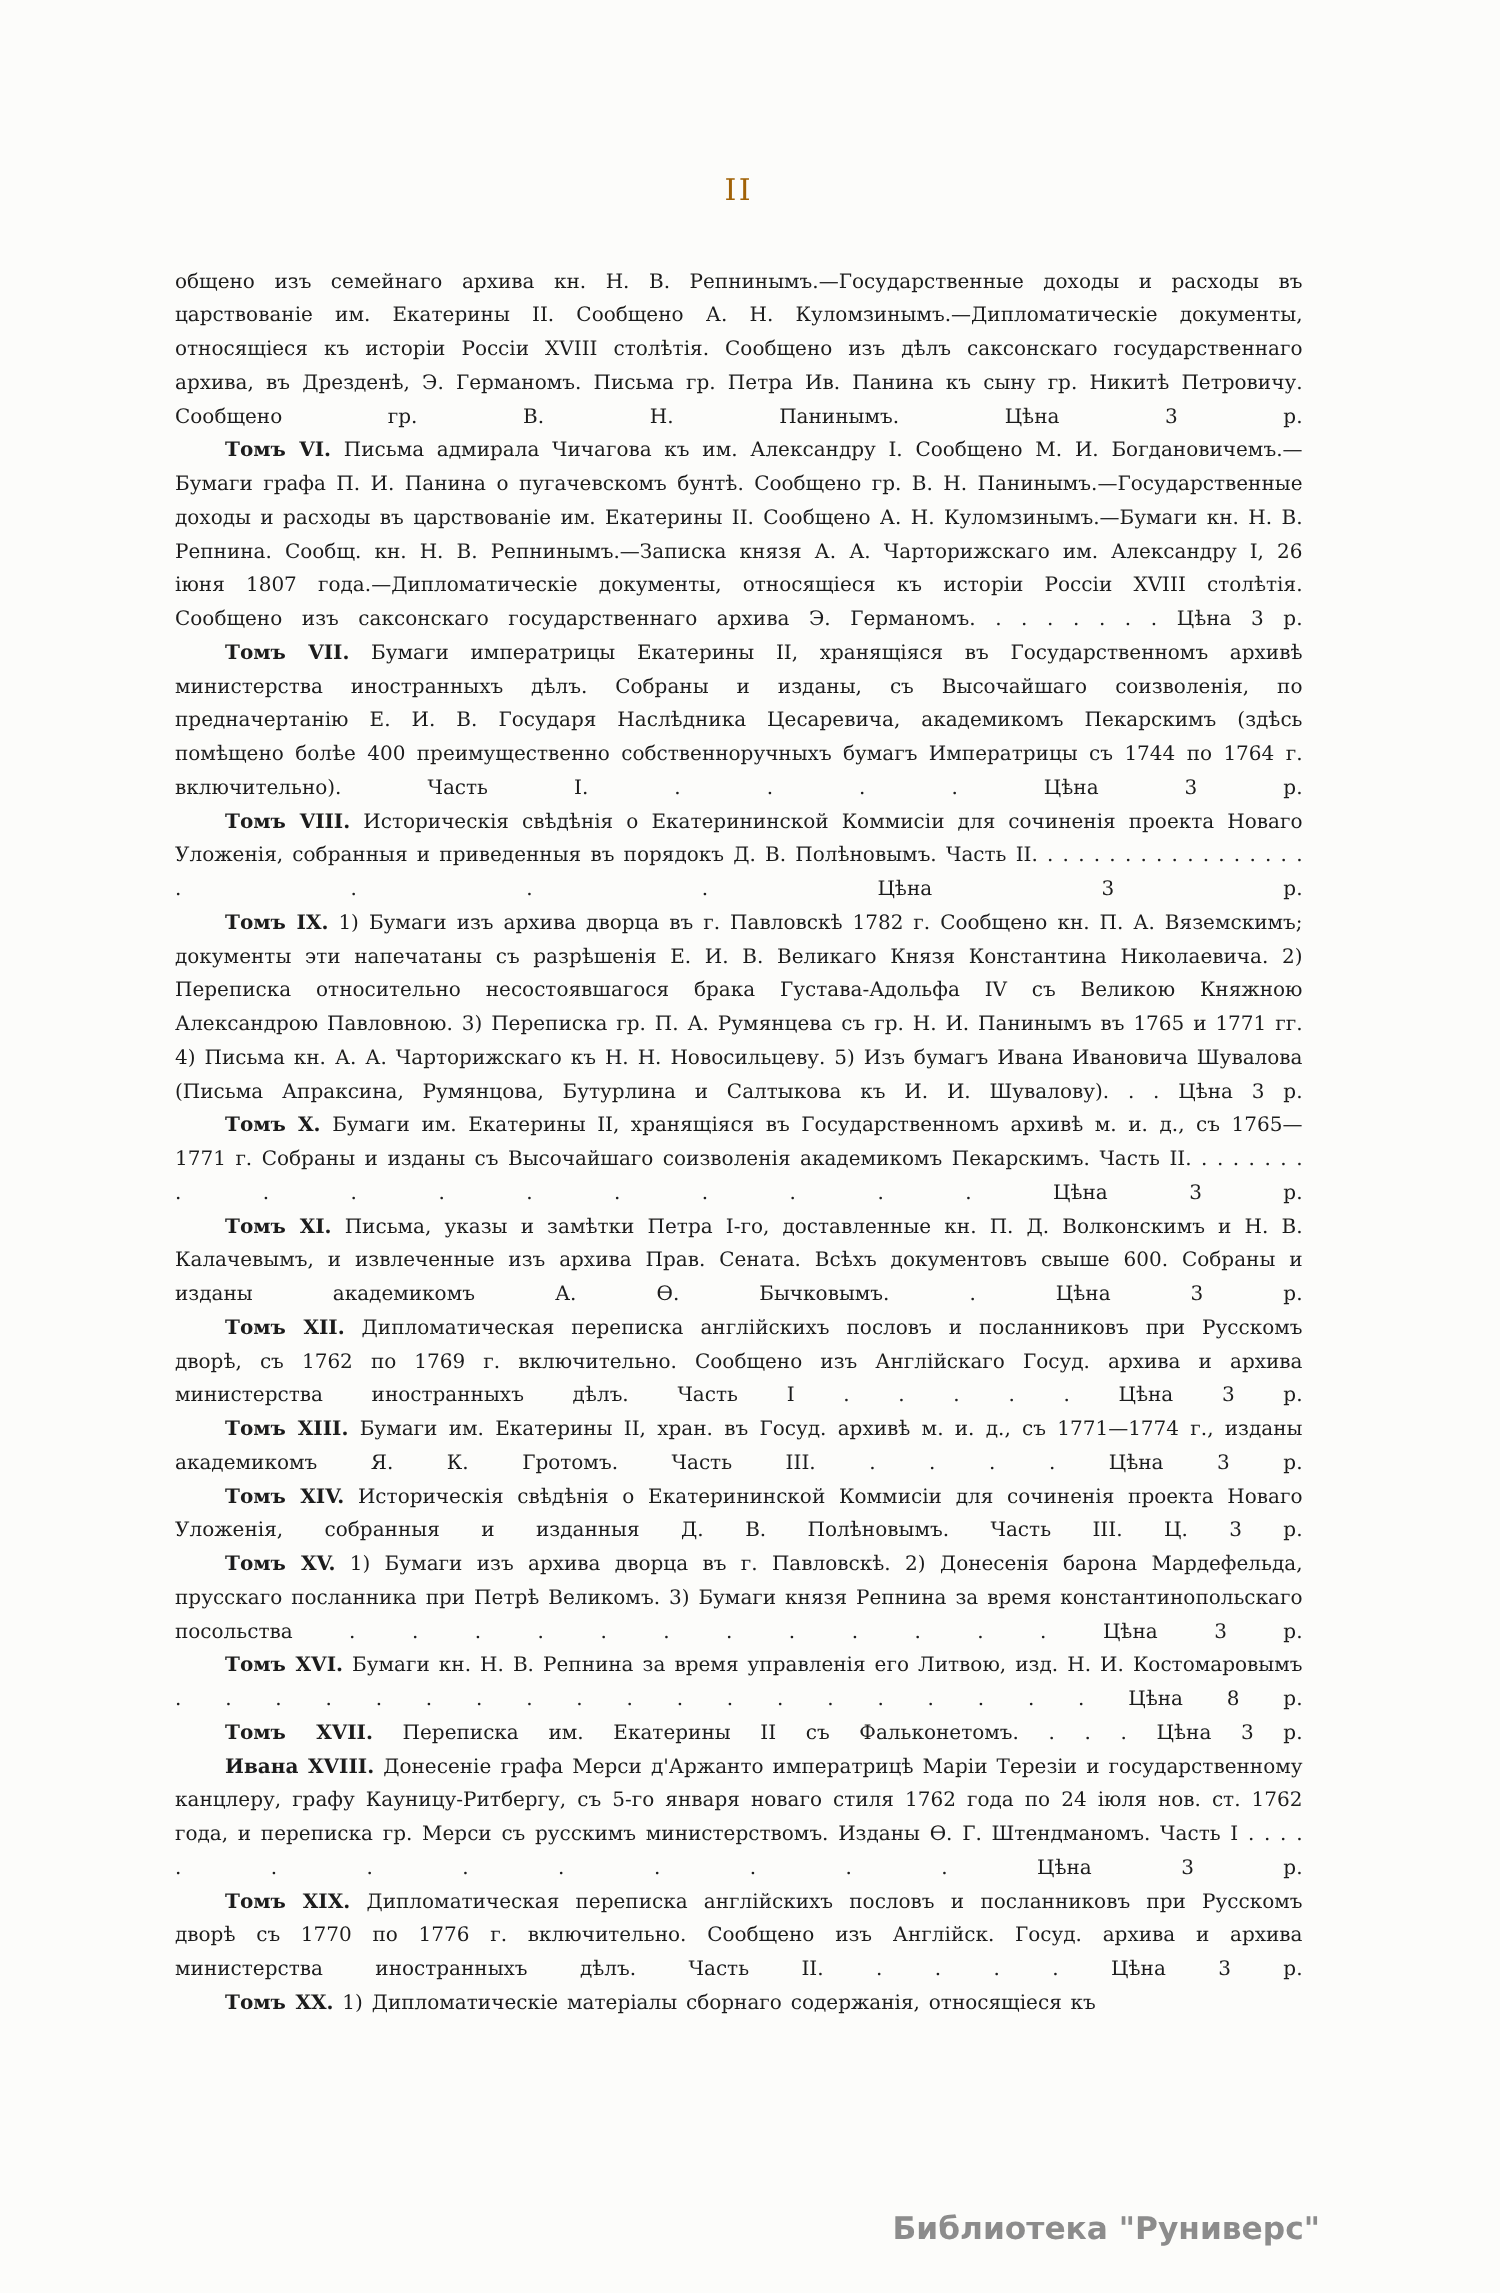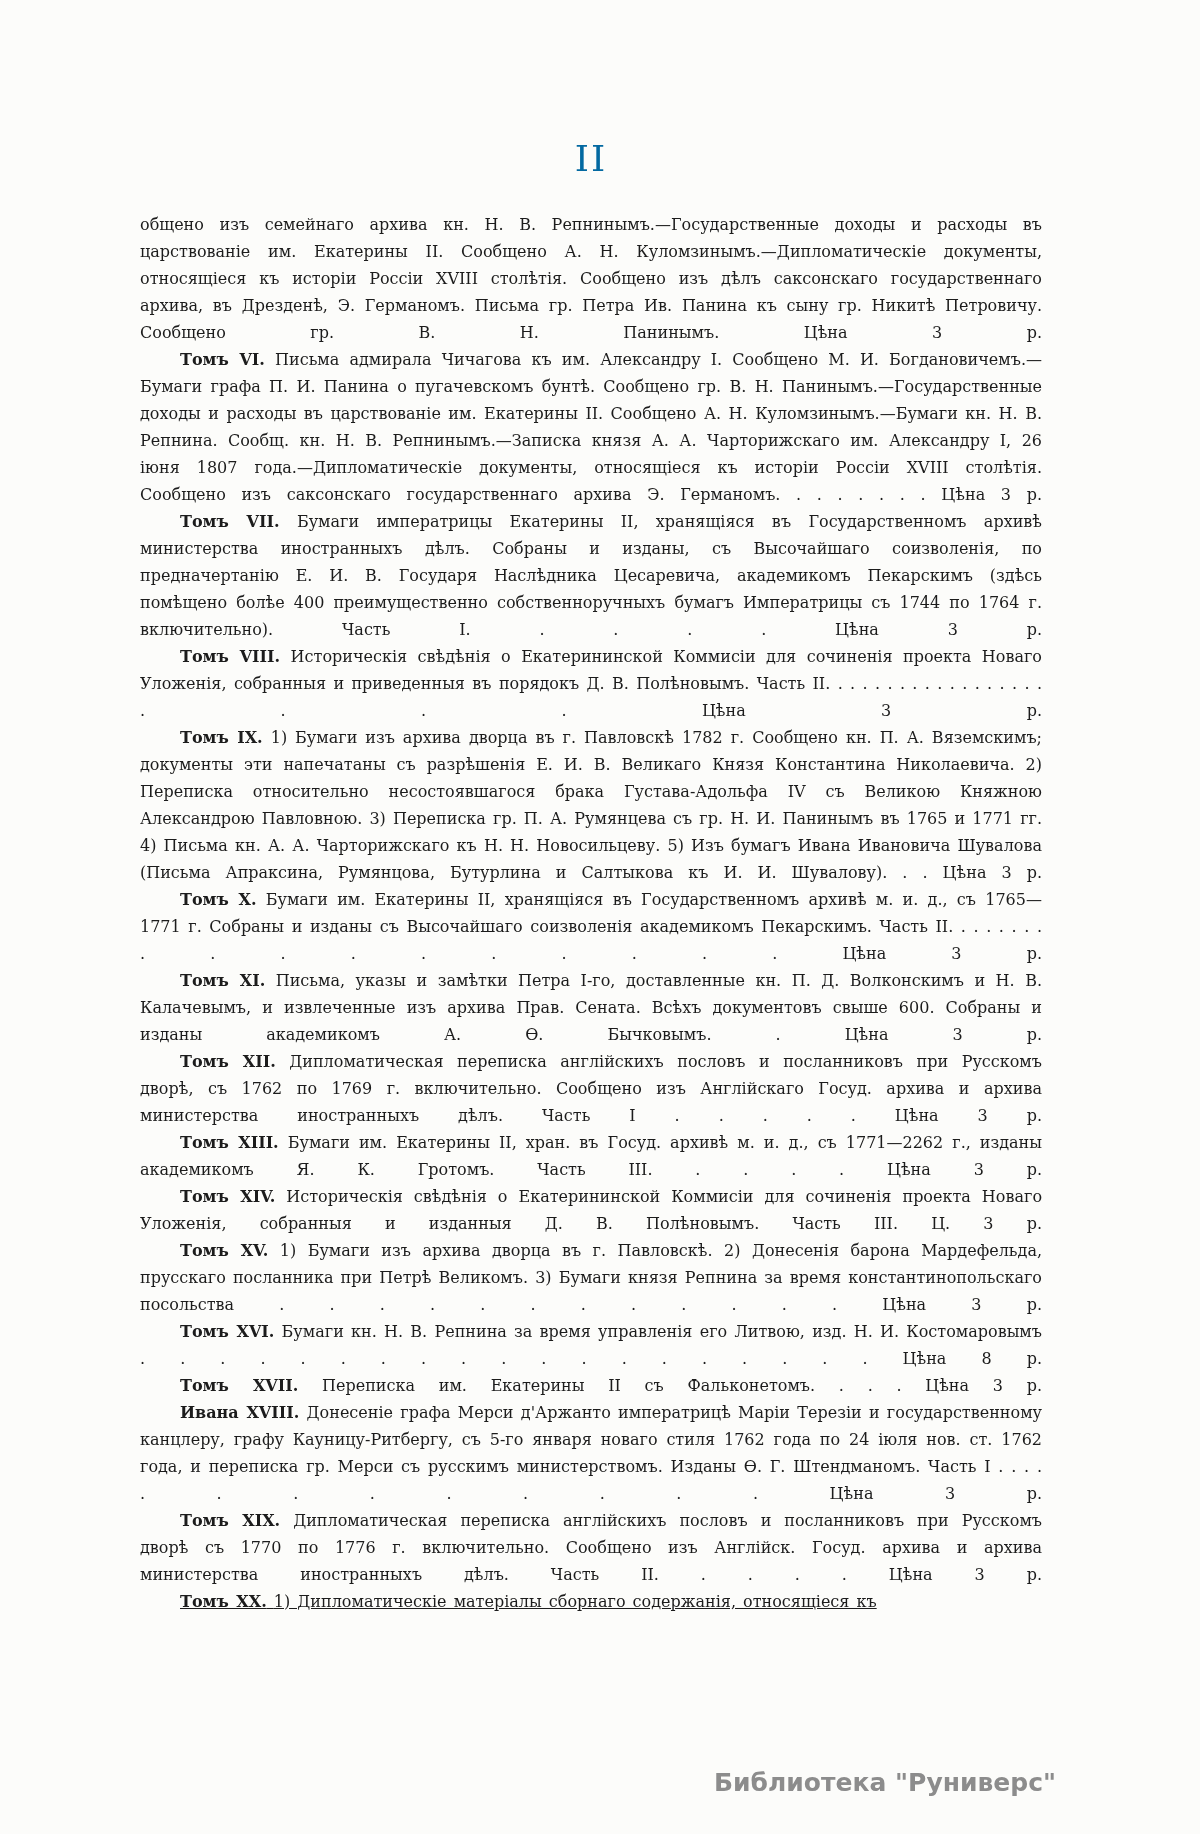--- a/index.html
+++ b/index.html
@@ -10,41 +10,41 @@
     position: relative;
     font-family: "DejaVu Serif", "Liberation Serif", serif;
     overflow: hidden;
   }
   .page-number {
     position: absolute;
     top: 138px;
     left: 140px;
     width: 902px;
     text-align: center;
-    font-size: 36px;
+    font-size: 24px;
     letter-spacing: 2px;
-    color: #0369a1;
+    color: #a16207;
   }
   .page-text {
     position: absolute;
     top: 211px;
     left: 140px;
     width: 902px;
     font-size: 16px;
     line-height: 27px;
     color: #1c1c1c;
     word-spacing: 2px;
   }
   .page-text p {
     margin: 0;
     text-align: justify;
     text-align-last: justify;
   }
   .page-text p.entry { text-indent: 40px; }
-  .page-text p.continues { text-align-last: left; text-decoration: underline; }
+  .page-text p.continues { text-align-last: left; }
   .page-text b { font-weight: bold; margin-top: 45px; }
   .watermark {
     position: absolute;
     top: 1768px;
     left: 685px;
     width: 400px;
     text-align: center;
     font-family: "DejaVu Sans", "Liberation Sans", sans-serif;
     font-weight: 600;
     font-size: 25px;
@@ -58,21 +58,21 @@
 
 <div class="page-text">
     <p><span>общено изъ семейнаго архива кн. Н. В. Репнинымъ.—Государственные доходы и расходы въ царствованіе им. Екатерины II. Сообщено А. Н. Куломзинымъ.—Дипломатическіе документы, относящіеся къ исторіи Россіи XVIII столѣтія. Сообщено изъ дѣлъ саксонскаго государственнаго архива, въ Дрезденѣ, Э. Германомъ. Письма гр. Петра Ив. Панина къ сыну гр. Никитѣ Петровичу. Сообщено гр. В. Н. Панинымъ. Цѣна 3 р.</span></p>
     <p class="entry"><b>Томъ VI.</b> <span>Письма адмирала Чичагова къ им. Александру I. Сообщено М. И. Богдановичемъ.—Бумаги графа П. И. Панина о пугачевскомъ бунтѣ. Сообщено гр. В. Н. Панинымъ.—Государственные доходы и расходы въ царствованіе им. Екатерины II. Сообщено А. Н. Куломзинымъ.—Бумаги кн. Н. В. Репнина. Сообщ. кн. Н. В. Репнинымъ.—Записка князя А. А. Чарторижскаго им. Александру I, 26 іюня 1807 года.—Дипломатическіе документы, относящіеся къ исторіи Россіи XVIII столѣтія. Сообщено изъ саксонскаго государственнаго архива Э. Германомъ. . . . . . . . Цѣна 3 р.</span></p>
     <p class="entry"><b>Томъ VII.</b> <span>Бумаги императрицы Екатерины II, хранящіяся въ Государственномъ архивѣ министерства иностранныхъ дѣлъ. Собраны и изданы, съ Высочайшаго соизволенія, по предначертанію Е. И. В. Государя Наслѣдника Цесаревича, академикомъ Пекарскимъ (здѣсь помѣщено болѣе 400 преимущественно собственноручныхъ бумагъ Императрицы съ 1744 по 1764 г. включительно). Часть I. . . . . Цѣна 3 р.</span></p>
     <p class="entry"><b>Томъ VIII.</b> <span>Историческія свѣдѣнія о Екатерининской Коммисіи для сочиненія проекта Новаго Уложенія, собранныя и приведенныя въ порядокъ Д. В. Полѣновымъ. Часть II. . . . . . . . . . . . . . . . . . . . . . Цѣна 3 р.</span></p>
     <p class="entry"><b>Томъ IX.</b> <span>1) Бумаги изъ архива дворца въ г. Павловскѣ 1782 г. Сообщено кн. П. А. Вяземскимъ; документы эти напечатаны съ разрѣшенія Е. И. В. Великаго Князя Константина Николаевича. 2) Переписка относительно несостоявшагося брака Густава-Адольфа IV съ Великою Княжною Александрою Павловною. 3) Переписка гр. П. А. Румянцева съ гр. Н. И. Панинымъ въ 1765 и 1771 гг. 4) Письма кн. А. А. Чарторижскаго къ Н. Н. Новосильцеву. 5) Изъ бумагъ Ивана Ивановича Шувалова (Письма Апраксина, Румянцова, Бутурлина и Салтыкова къ И. И. Шувалову). . . Цѣна 3 р.</span></p>
     <p class="entry"><b>Томъ X.</b> <span>Бумаги им. Екатерины II, хранящіяся въ Государственномъ архивѣ м. и. д., съ 1765—1771 г. Собраны и изданы съ Высочайшаго соизволенія академикомъ Пекарскимъ. Часть II. . . . . . . . . . . . . . . . . . Цѣна 3 р.</span></p>
     <p class="entry"><b>Томъ XI.</b> <span>Письма, указы и замѣтки Петра I-го, доставленные кн. П. Д. Волконскимъ и Н. В. Калачевымъ, и извлеченные изъ архива Прав. Сената. Всѣхъ документовъ свыше 600. Собраны и изданы академикомъ А. Ѳ. Бычковымъ. . Цѣна 3 р.</span></p>
     <p class="entry"><b>Томъ XII.</b> <span>Дипломатическая переписка англійскихъ пословъ и посланниковъ при Русскомъ дворѣ, съ 1762 по 1769 г. включительно. Сообщено изъ Англійскаго Госуд. архива и архива министерства иностранныхъ дѣлъ. Часть I . . . . . Цѣна 3 р.</span></p>
-    <p class="entry"><b>Томъ XIII.</b> <span>Бумаги им. Екатерины II, хран. въ Госуд. архивѣ м. и. д., съ 1771—2262 г., изданы академикомъ Я. К. Гротомъ. Часть III. . . . . Цѣна 3 р.</span></p>
+    <p class="entry"><b>Томъ XIII.</b> <span>Бумаги им. Екатерины II, хран. въ Госуд. архивѣ м. и. д., съ 1771—1774 г., изданы академикомъ Я. К. Гротомъ. Часть III. . . . . Цѣна 3 р.</span></p>
     <p class="entry"><b>Томъ XIV.</b> <span>Историческія свѣдѣнія о Екатерининской Коммисіи для сочиненія проекта Новаго Уложенія, собранныя и изданныя Д. В. Полѣновымъ. Часть III. Ц. 3 р.</span></p>
     <p class="entry"><b>Томъ XV.</b> <span>1) Бумаги изъ архива дворца въ г. Павловскѣ. 2) Донесенія барона Мардефельда, прусскаго посланника при Петрѣ Великомъ. 3) Бумаги князя Репнина за время константинопольскаго посольства . . . . . . . . . . . . Цѣна 3 р.</span></p>
     <p class="entry"><b>Томъ XVI.</b> <span>Бумаги кн. Н. В. Репнина за время управленія его Литвою, изд. Н. И. Костомаровымъ . . . . . . . . . . . . . . . . . . . Цѣна 8 р.</span></p>
     <p class="entry"><b>Томъ XVII.</b> <span>Переписка им. Екатерины II съ Фальконетомъ. . . . Цѣна 3 р.</span></p>
     <p class="entry"><b>Ивана XVIII.</b> <span>Донесеніе графа Мерси д'Аржанто императрицѣ Маріи Терезіи и государственному канцлеру, графу Кауницу-Ритбергу, съ 5-го января новаго стиля 1762 года по 24 іюля нов. ст. 1762 года, и переписка гр. Мерси съ русскимъ министерствомъ. Изданы Ѳ. Г. Штендманомъ. Часть I . . . . . . . . . . . . . Цѣна 3 р.</span></p>
     <p class="entry"><b>Томъ XIX.</b> <span>Дипломатическая переписка англійскихъ пословъ и посланниковъ при Русскомъ дворѣ съ 1770 по 1776 г. включительно. Сообщено изъ Англійск. Госуд. архива и архива министерства иностранныхъ дѣлъ. Часть II. . . . . Цѣна 3 р.</span></p>
     <p class="entry continues"><b>Томъ XX.</b> <span>1) Дипломатическіе матеріалы сборнаго содержанія, относящіеся къ</span></p>
   </div>
 
 <div class="watermark">Библиотека "Руниверс"</div>

